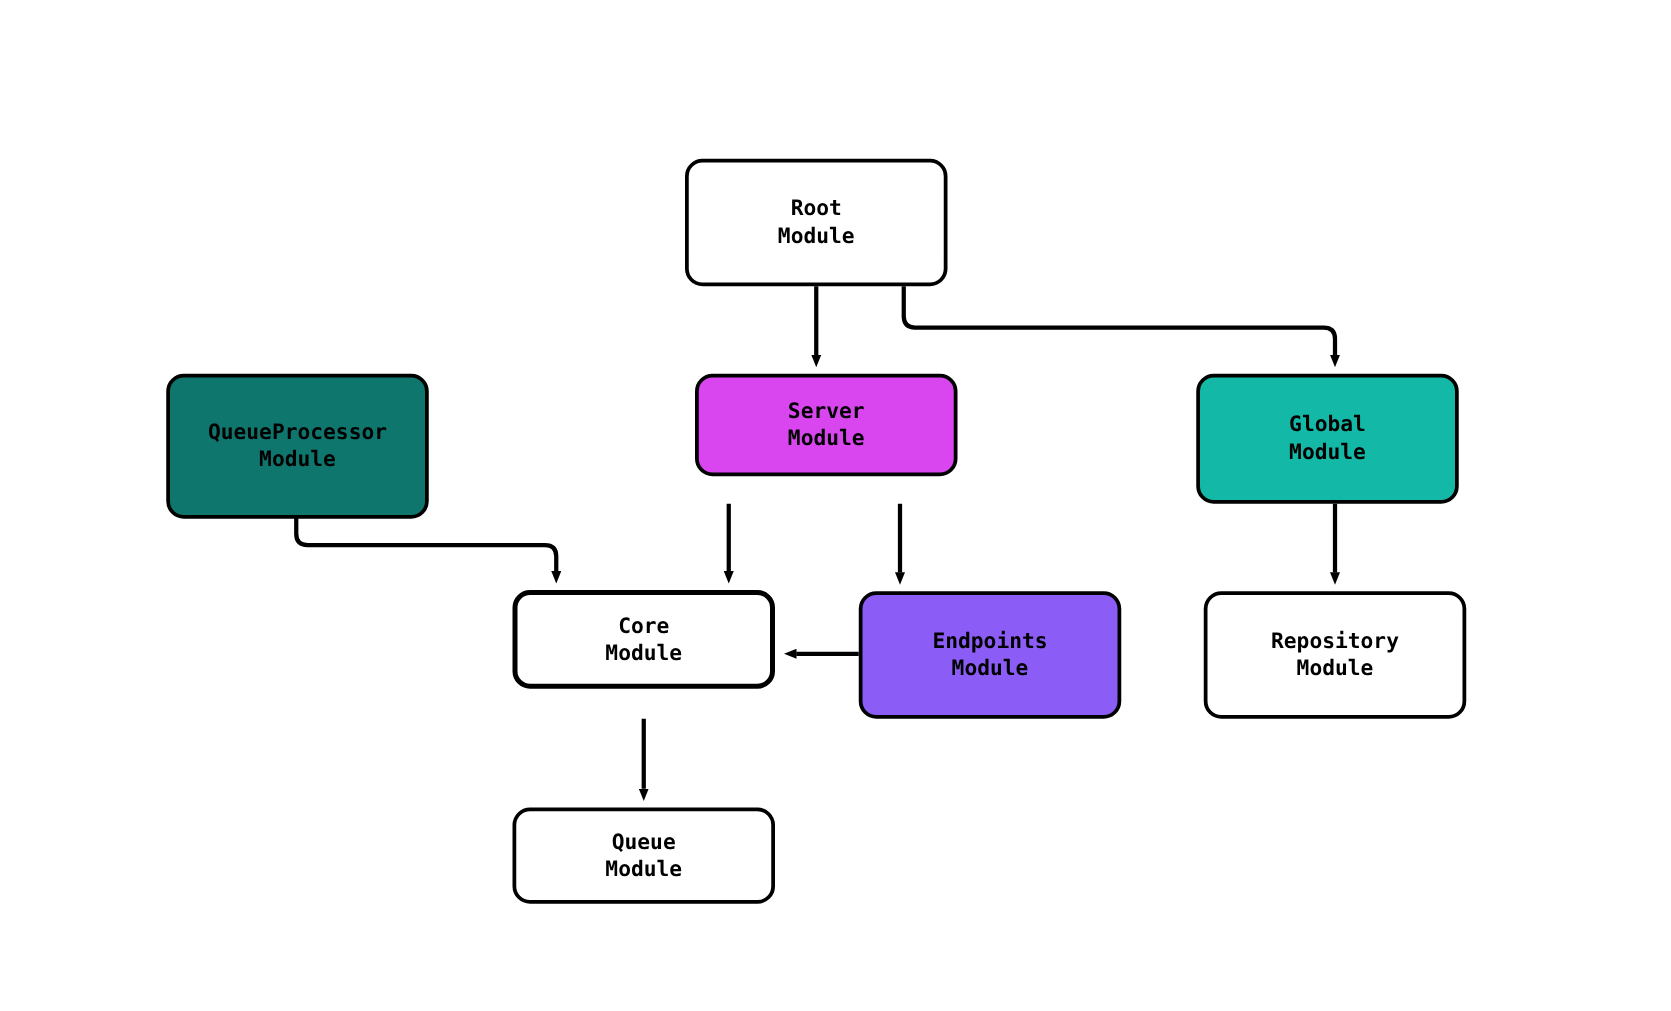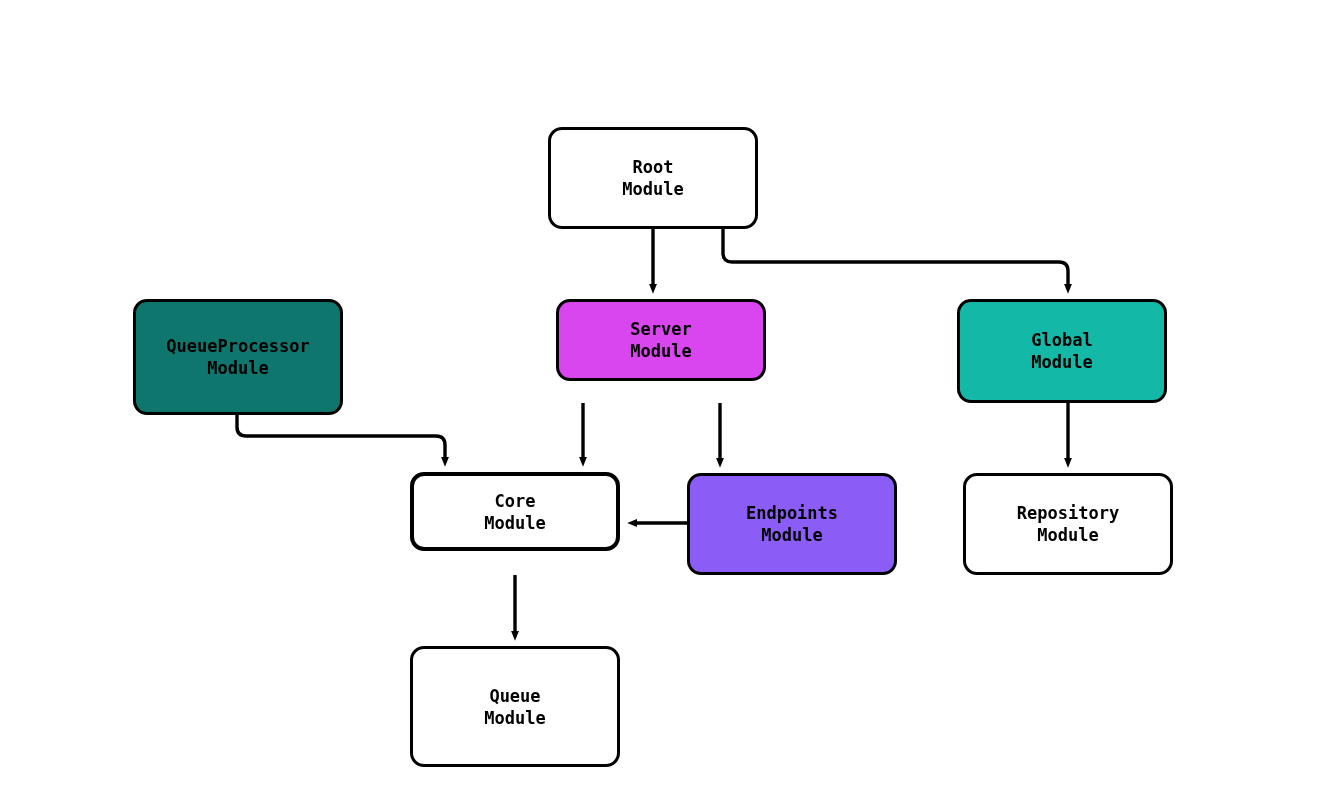--- a/index.html
+++ b/index.html
@@ -94,19 +94,19 @@
 Module</div>
       </div>
       <div class="node" style="left: 687px; top: 441px; width: 210px; height: 102px; background: #8b5cf6; border-color: rgb(0, 0, 0);">
         <div class="node-label">Endpoints
 Module</div>
       </div>
       <div class="node" style="left: 963px; top: 441px; width: 210px; height: 102px; background: rgb(255, 255, 255); border-color: rgb(0, 0, 0);">
         <div class="node-label">Repository
 Module</div>
       </div>
-      <div class="node" style="left: 410px; top: 614px; width: 210px; height: 121px; background: rgb(255, 255, 255); border-color: rgb(0, 0, 0);">
+      <div class="node" style="left: 410px; top: 614px; width: 210px; height: 77px; background: rgb(255, 255, 255); border-color: rgb(0, 0, 0);">
         <div class="node-label">Queue
 Module</div>
       </div>
     </div>
 
 </div>
 
 </body></html>

